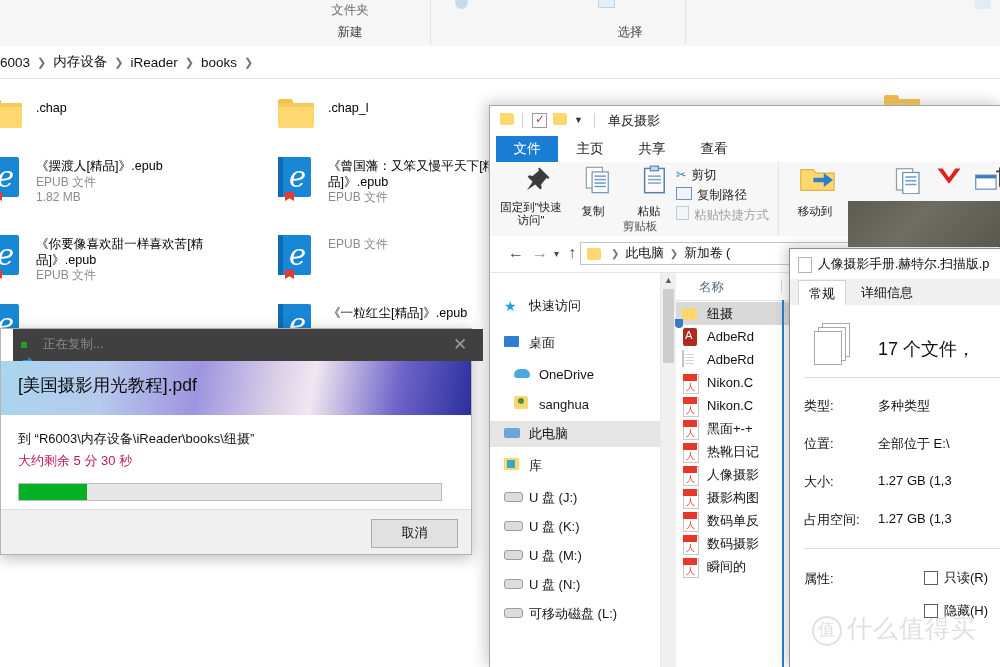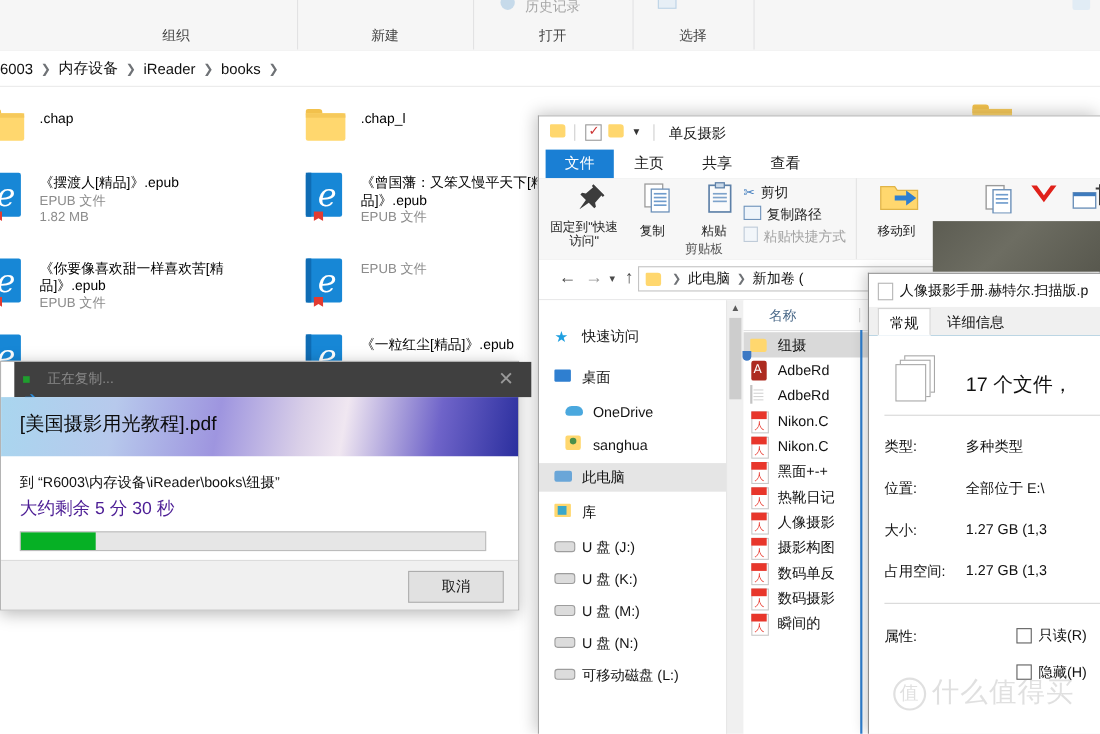--- a/index.html
+++ b/index.html
@@ -52,21 +52,21 @@
   #copy-dlg{left:0;top:328px;width:470px;height:225px;background:#fff;border:1px solid #b4b4b4;box-shadow:0 3px 14px rgba(0,0,0,.28);}
   #copy-title{position:absolute;left:12px;top:0;width:470px;height:32px;background:#404040;}
   #copy-title .ttxt{position:absolute;left:30px;top:7px;font-size:12.5px;color:#8a8a8a;}
   #copy-title .copyico{position:absolute;left:8px;top:10px;width:18px;height:12px;}
   #copy-title .xbtn{position:absolute;right:8px;top:4px;width:30px;height:24px;color:#9a9a9a;font-size:17px;text-align:center;line-height:24px;}
   #copy-banner{position:absolute;left:0;top:32px;width:470px;height:54px;
      background:linear-gradient(100deg,#a9d6ef 0%,#b7c9ec 22%,#9e95df 42%,#d9cfe8 58%,#f0e7f1 66%,#6f64c9 84%,#2b2f9e 100%);}
   #copy-banner .fn{position:absolute;left:17px;top:12px;font-size:17.5px;color:#0b0b0b;}
   #copy-body{position:absolute;left:0;top:86px;width:470px;height:94px;background:#fff;}
   #copy-body .l1{position:absolute;left:17px;top:15px;font-size:13px;color:#111;}
-  #copy-body .l2{position:absolute;left:17px;top:37px;font-size:16px;color:#4c1d95;}
+  #copy-body .l2{position:absolute;left:17px;top:37px;font-size:13px;color:#be185d;}
   #pbar{position:absolute;left:17px;top:68px;width:424px;height:18px;background:#e6e6e6;border:1px solid #bcbcbc;box-sizing:border-box;}
   #pbar .fill{height:100%;background:#06b025;}
   #copy-foot{position:absolute;left:0;top:180px;width:470px;height:44px;background:#f0f0f0;border-top:1px solid #dcdcdc;}
   #cancel-btn{position:absolute;right:13px;top:9px;width:85px;height:27px;background:#e1e1e1;border:1px solid #adadad;
       font-size:13px;color:#111;text-align:center;line-height:26px;font-family:"Liberation Sans",sans-serif;}
 
   
   #fg-win{left:489px;top:105px;width:511px;height:562px;background:#fff;border-left:1px solid #a6a6a6;border-top:1px solid #a6a6a6;box-shadow:-3px -2px 14px rgba(0,0,0,.22);}
   #fg-qat{position:absolute;left:0;top:0;width:511px;height:30px;background:#fff;}
   #fg-qat .qi{position:absolute;top:7px;}
@@ -147,29 +147,23 @@
      font-size:25px;color:#9a9a9a;white-space:nowrap;letter-spacing:1px;}
   #wm .circ{display:inline-block;width:26px;height:26px;border:2px solid #9a9a9a;border-radius:50%;
      text-align:center;line-height:24px;font-size:17px;vertical-align:2px;margin-right:5px;}
 </style>
 </head>
 <body>
 
 <div class="abs" id="bg-explorer">
 
   <div class="abs" id="bg-ribbon">
-    <div class="grp" style="left:50px;width:220px;">
-      <div class="glabel">组织</div>
-    </div>
     <div class="grp" style="left:270px;width:160px;">
+      <div class="mini" style="top:2px;">文件夹</div>
       <div class="glabel">新建</div>
-    </div>
-    <div class="grp" style="left:430px;width:145px;">
-      <div class="mini" style="top:-2px;opacity:.5;">历史记录</div>
-      <div class="glabel">打开</div>
     </div>
     <div class="grp" style="left:575px;width:110px;">
       <div class="glabel">选择</div>
     </div>
 
     <span class="ghost-ico" style="left:455px;top:-4px;width:13px;height:13px;border-radius:50%;background:#9fc3e0;"></span>
     <span class="ghost-ico" style="left:598px;top:-6px;width:15px;height:12px;border:1px solid #8fb7d9;background:#dceaf7;"></span>
     <span class="ghost-ico" style="left:975px;top:-4px;width:16px;height:13px;background:#cfe3f4;border-radius:2px;"></span>
   </div>
 

